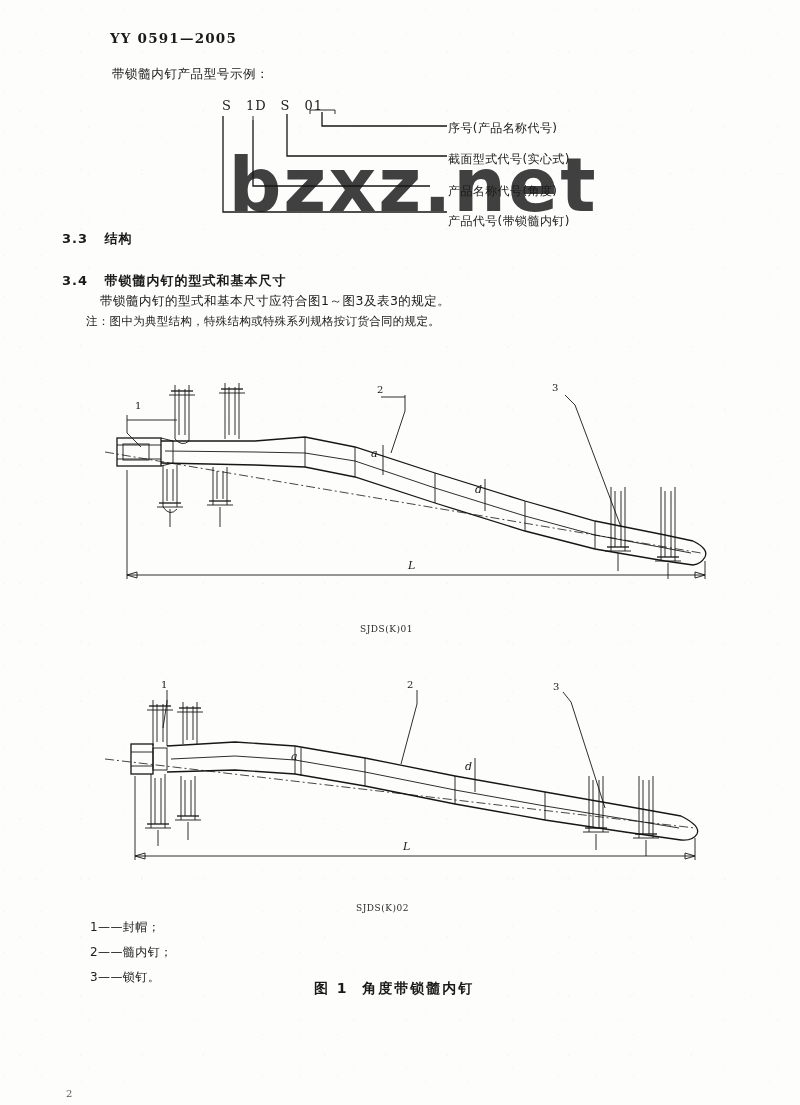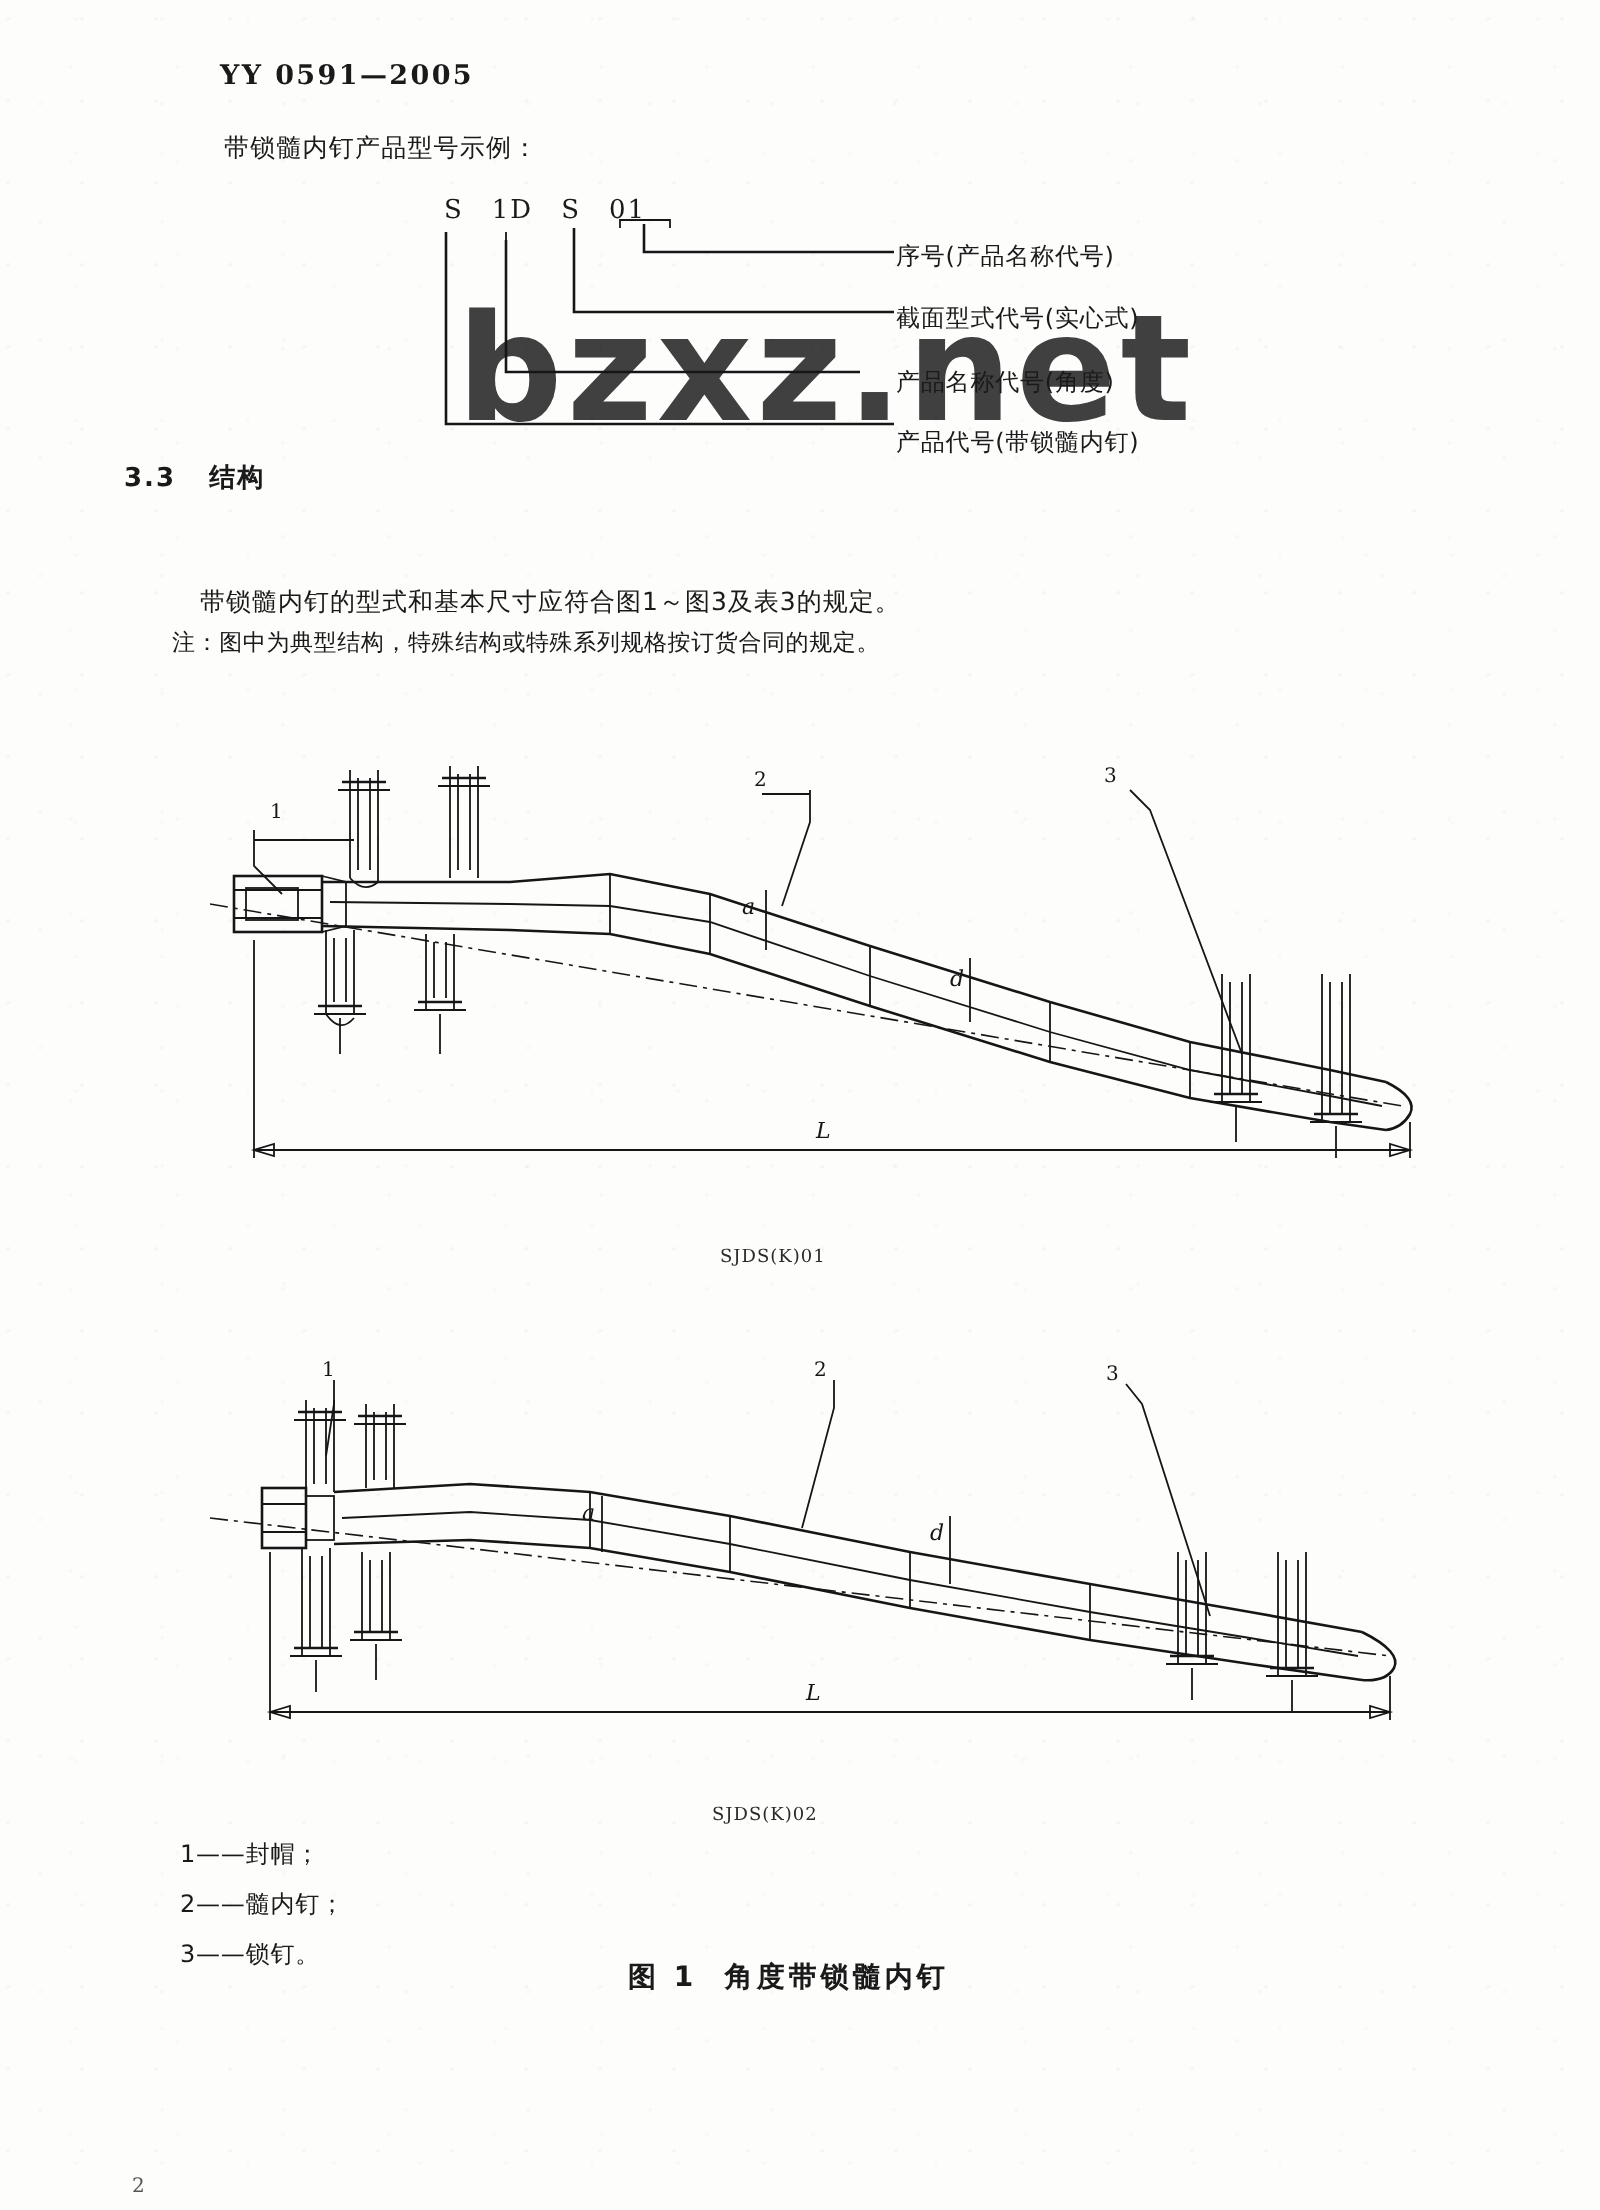--- a/index.html
+++ b/index.html
@@ -104,20 +104,21 @@
     <path class="ln med" d="M8,8 L8,104 L232,104"></path>
   </svg>
 
   <div class="ann a1 cn">序号(产品名称代号)</div>
   <div class="ann a2 cn">截面型式代号(实心式)</div>
   <div class="ann a3 cn">产品名称代号(角度)</div>
   <div class="ann a4 cn">产品代号(带锁髓内钉)</div>
 
   <div class="s33 cn"><span>3.3</span>&nbsp;&nbsp;&nbsp;<span>结构</span></div>
 
+  <div class="s34 cn"><span>3.4</span>&nbsp;&nbsp;&nbsp;<span>带锁髓内钉的型式和基本尺寸</span></div>
   <div class="s34b cn">带锁髓内钉的型式和基本尺寸应符合图1～图3及表3的规定。</div>
   <div class="note cn">注：图中为典型结构，特殊结构或特殊系列规格按订货合同的规定。</div>
 
   <svg width="640" height="250" style="position:absolute;left:105px;top:375px;">
     <defs>
       <pattern id="hatchA" width="5" height="5" patternTransform="rotate(45)" patternUnits="userSpaceOnUse">
         <line x1="0" y1="0" x2="0" y2="5" class="hatch"></line>
       </pattern>
     </defs>
 

